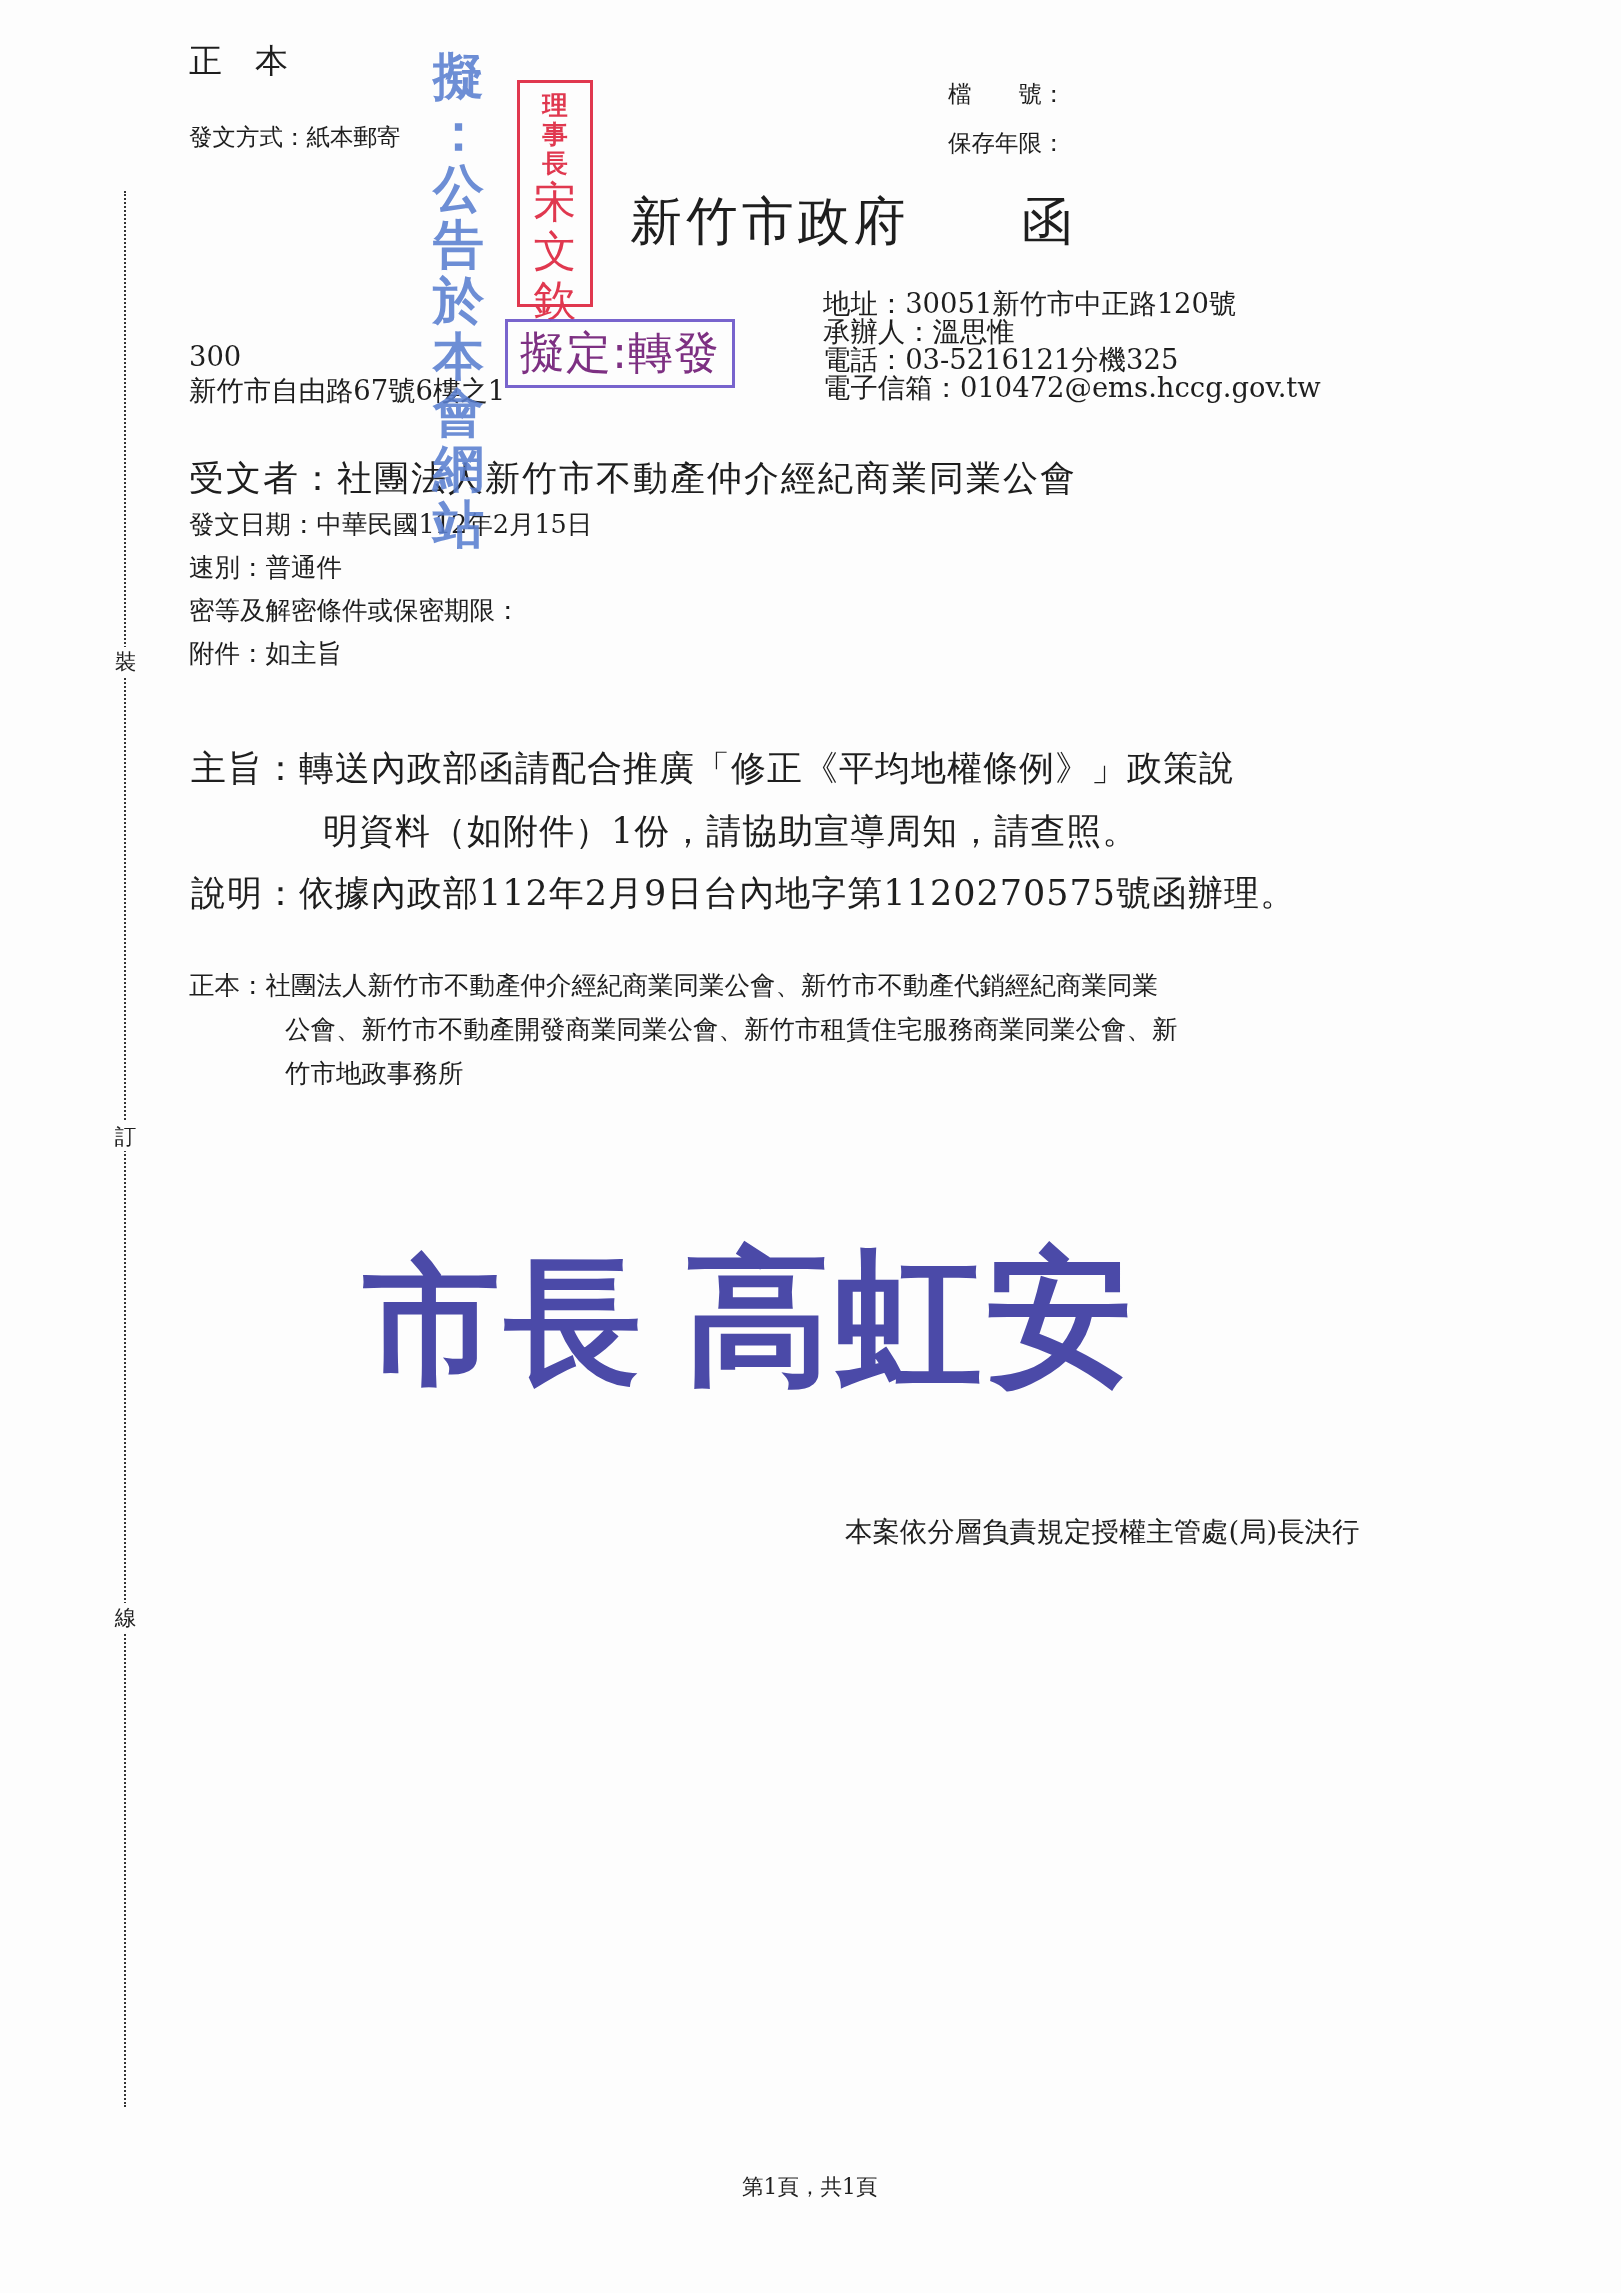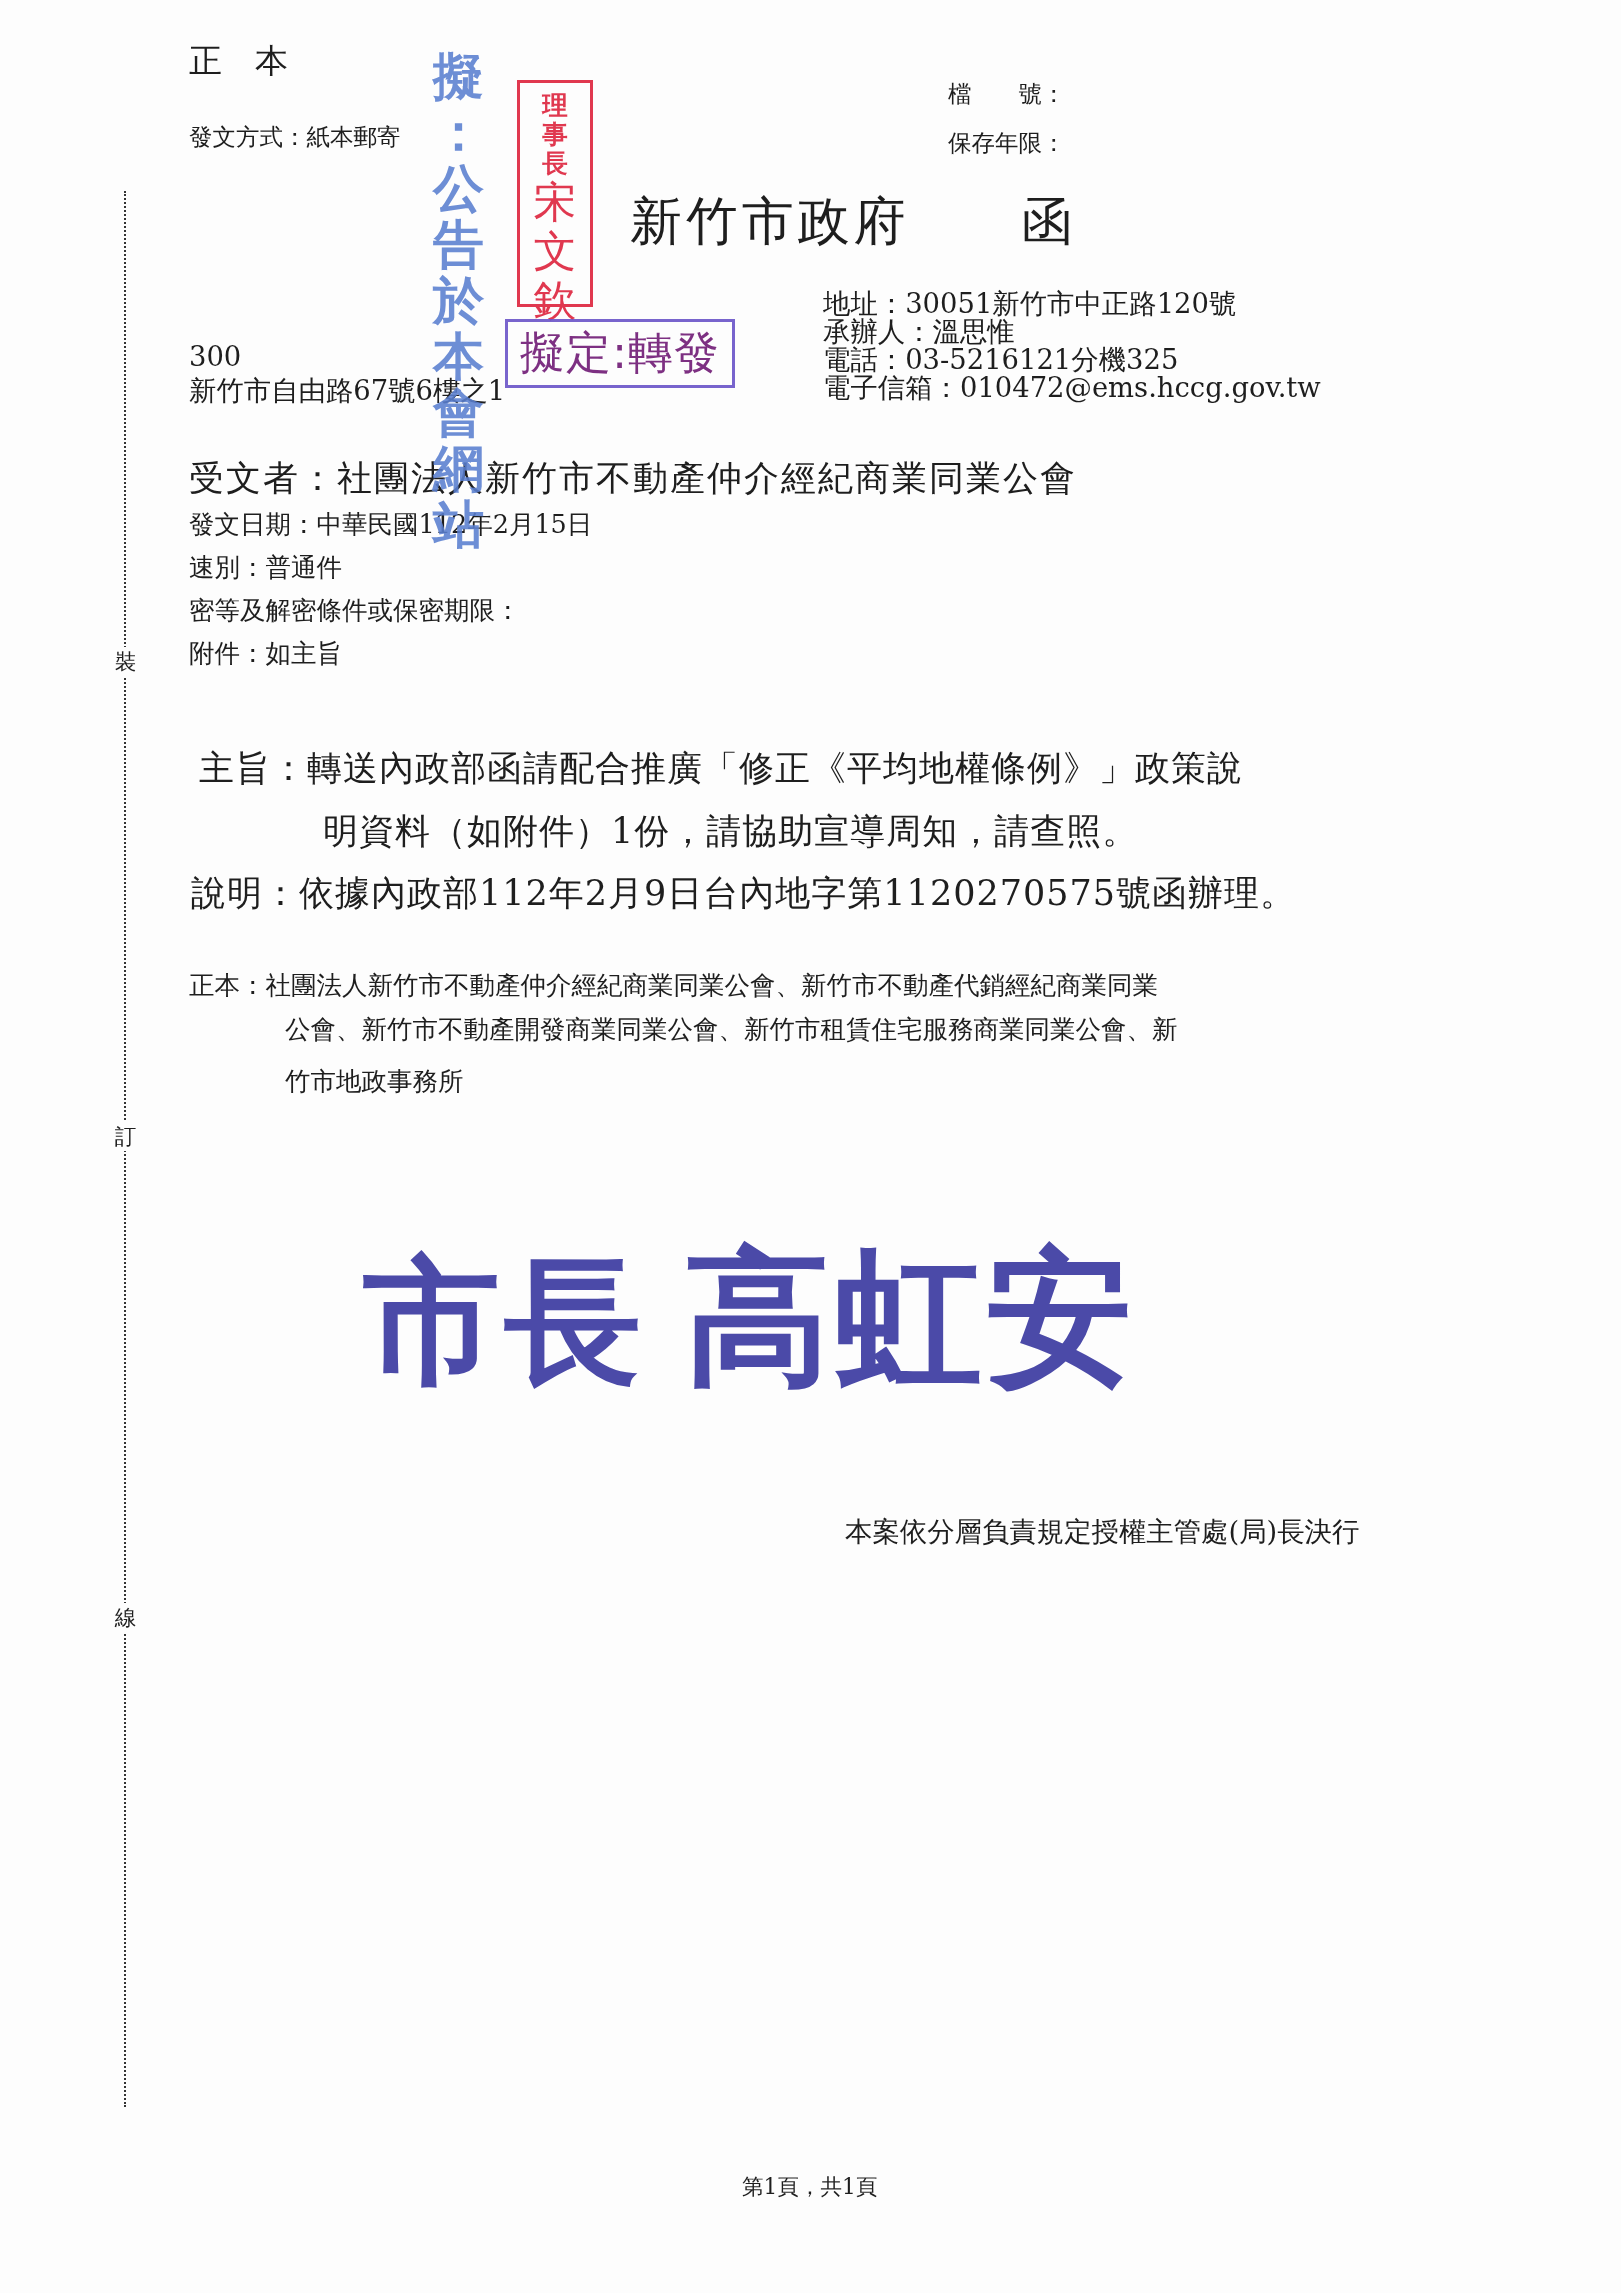--- a/index.html
+++ b/index.html
@@ -78,32 +78,32 @@
 
 <div class="abs big-row" style="left:189px; top:457px; letter-spacing:2px;">受文者：社團法人新竹市不動產仲介經紀商業同業公會</div>
 
 <div class="abs label-row" style="left:189px; top:508px;">
   <div style="height:43px;">發文日期：中華民國112年2月15日</div>
   <div style="height:43px;">速別：普通件</div>
   <div style="height:43px;">密等及解密條件或保密期限：</div>
   <div style="height:43px;">附件：如主旨</div>
 </div>
 
-<div class="abs big-row" style="left:191px; top:747px; letter-spacing:1px;margin-left:8px;">
+<div class="abs big-row" style="left:191px; top:747px; letter-spacing:1px;">
   <span>主旨：</span><span>轉送內政部函請配合推廣「修正《平均地權條例》」政策說</span>
 </div>
 <div class="abs big-row" style="left:323px; top:810px; letter-spacing:1px;">明資料（如附件）1份，請協助宣導周知，請查照。</div>
 <div class="abs big-row" style="left:191px; top:872px; letter-spacing:1px;text-align:center;">
   <span>說明：</span><span>依據內政部112年2月9日台內地字第1120270575號函辦理。</span>
 </div>
 
 <div class="abs label-row" style="left:189px; top:963px; line-height:44px;">
   <div><span>正本：</span><span>社團法人新竹市不動產仲介經紀商業同業公會、新竹市不動產代銷經紀商業同業</span></div>
   <div style="padding-left:96px;">公會、新竹市不動產開發商業同業公會、新竹市租賃住宅服務商業同業公會、新</div>
-  <div style="padding-left:96px;margin-top:8px;">竹市地政事務所</div>
+  <div style="padding-left:96px;">竹市地政事務所</div>
 </div>
 
 <div class="stamp-vertical">
   <span>擬</span>
   <span>：</span>
   <span>公</span>
   <span>告</span>
   <span>於</span>
   <span>本</span>
   <span>會</span>

